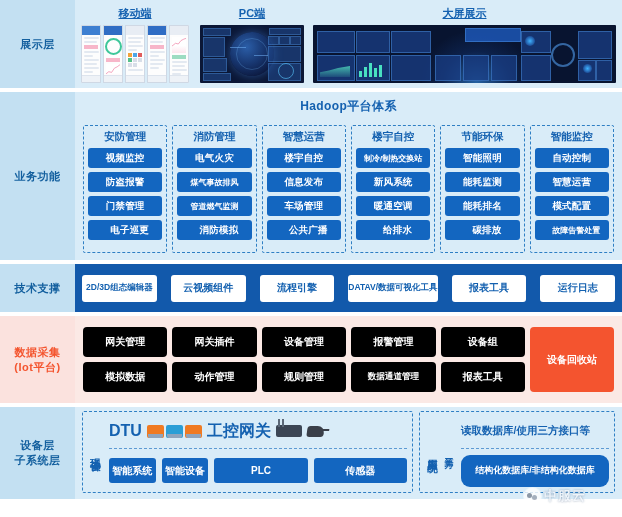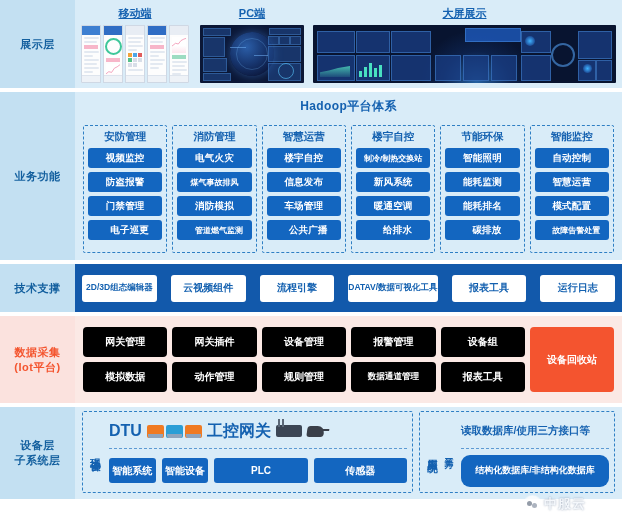--- a/index.html
+++ b/index.html
@@ -146,21 +146,21 @@
   .dtu-o{background:#f07a22;}
   .dtu-b{background:#2b9ed6;}
   .gw{width:26px;height:12px;background:#3c4655;border-radius:2px;position:relative;}
   .gw:before,.gw:after{content:"";position:absolute;top:-6px;width:2px;height:8px;background:#5b6878;}
   .gw:before{left:2px;}.gw:after{left:6px;}
   .sensor{width:17px;height:11px;background:#3a3f49;border-radius:3px 7px 3px 3px;position:relative;transform:skewX(-8deg);}
   .sensor:after{content:"";position:absolute;right:-5px;top:3px;width:7px;height:2px;background:#3a3f49;}
 
   
   .watermark{
-    position:absolute;right:36px;bottom:4px;display:flex;align-items:center;gap:3px;
+    position:absolute;right:36px;bottom:12px;display:flex;align-items:center;gap:3px;
     opacity:.82;pointer-events:none;justify-content:space-between;
   }
   .wm-logo{width:17px;height:17px;border-radius:50%;background:#fff;position:relative;box-shadow:0 0 0 1px rgba(255,255,255,.6);}
   .wm-logo:before{content:"";position:absolute;left:3px;top:5px;width:5px;height:5px;border-radius:50%;background:#7d8796;}
   .wm-logo:after{content:"";position:absolute;left:8px;top:7px;width:5px;height:5px;border-radius:50%;background:#9aa3b1;}
   .wm-text{font-size:13px;font-weight:bold;color:#f2f6fb;text-shadow:0 0 2px rgba(90,110,140,.8);letter-spacing:1px;}
 </style>
 </head>
 <body>
 
@@ -312,22 +312,22 @@
           <div class="biz-item">视频监控</div>
           <div class="biz-item">防盗报警</div>
           <div class="biz-item">门禁管理</div>
           <div class="biz-item">电子巡更</div>
         </div>
 
         <div class="biz-col">
           <div class="biz-col-title">消防管理</div>
           <div class="biz-item">电气火灾</div>
           <div class="biz-item tight">煤气事故排风</div>
+          <div class="biz-item tight">管道燃气监测</div>
           <div class="biz-item">消防模拟</div>
-          <div class="biz-item tight">管道燃气监测</div>
         </div>
 
         <div class="biz-col">
           <div class="biz-col-title">智慧运营</div>
           <div class="biz-item">楼宇自控</div>
           <div class="biz-item">信息发布</div>
           <div class="biz-item">车场管理</div>
           <div class="biz-item">公共广播</div>
         </div>
 

